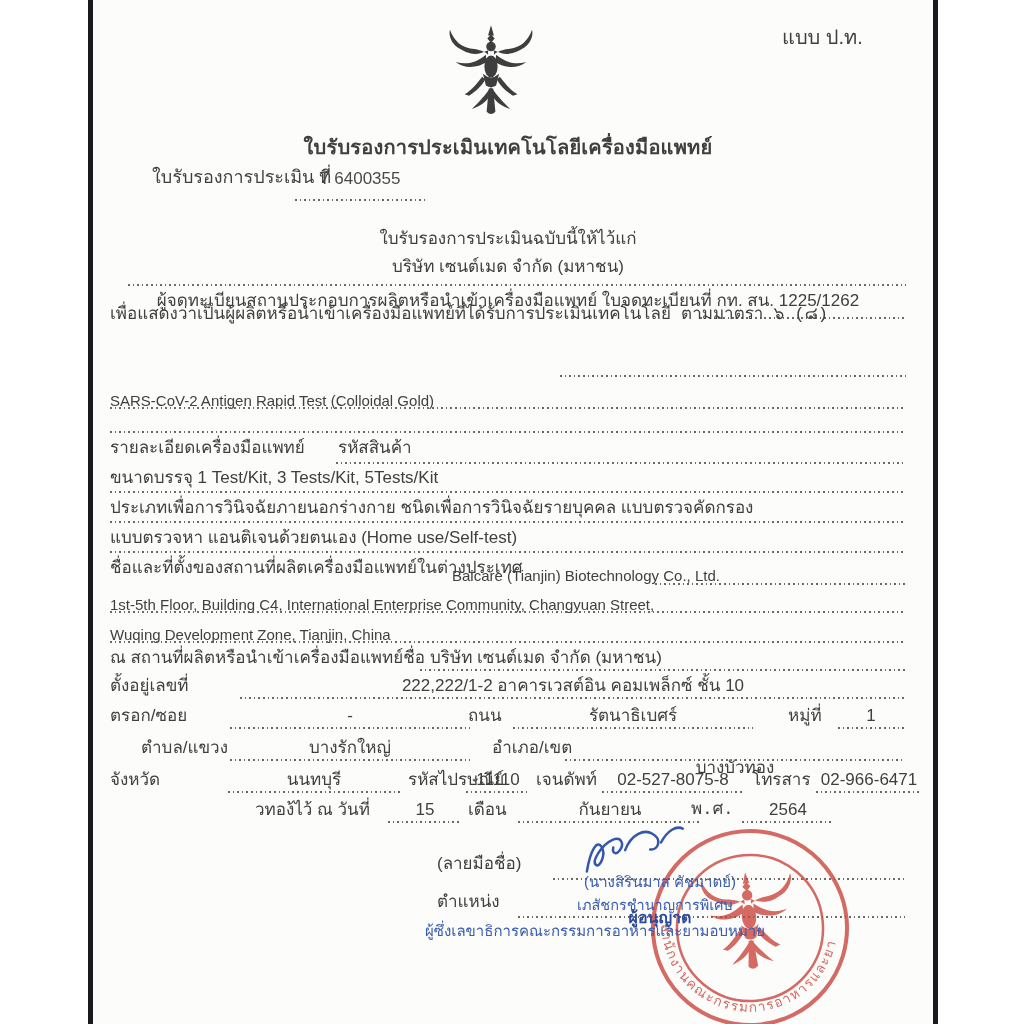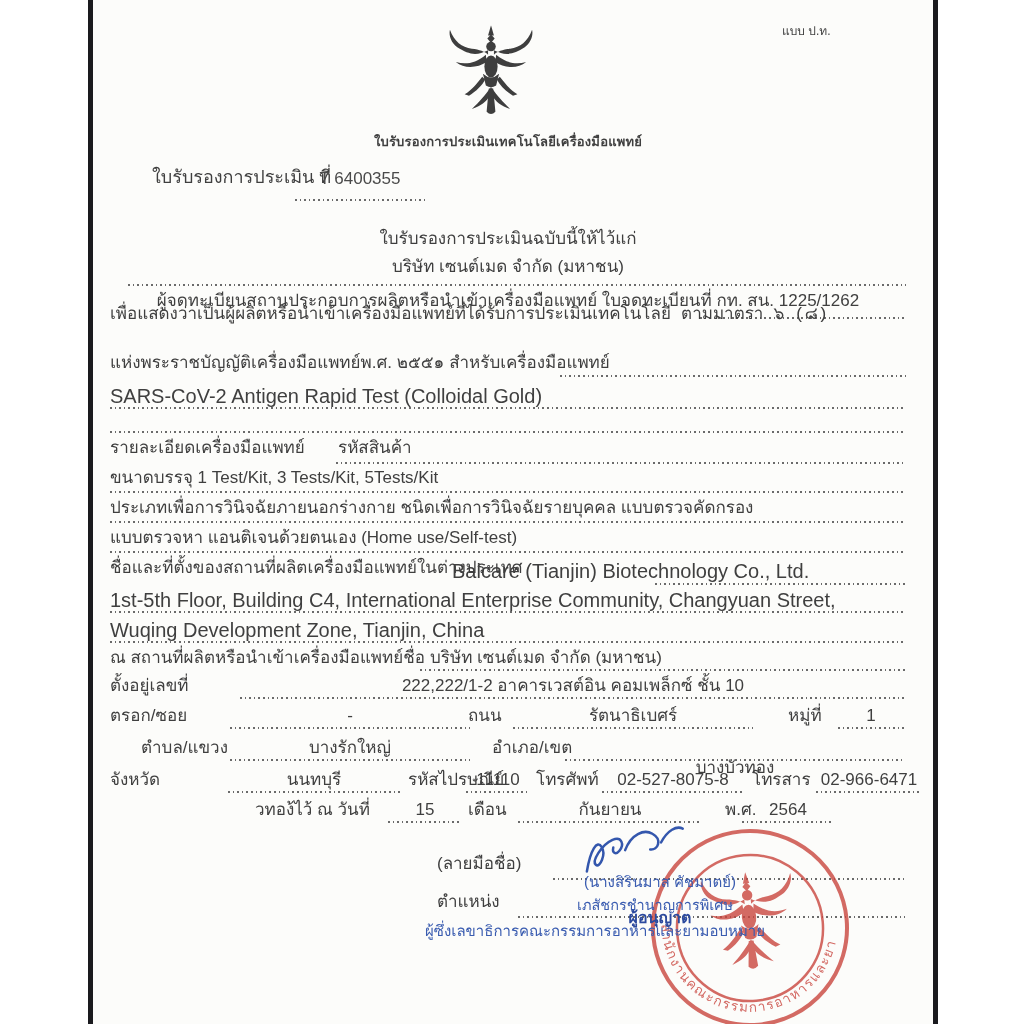--- a/index.html
+++ b/index.html
@@ -6,22 +6,22 @@
   .canvas{
     position:relative;width:1024px;height:1024px;background:#ffffff;
     overflow:hidden;font-family:"Liberation Sans",sans-serif;color:#3f3f3f;
   }
   .paper{position:absolute;left:93px;top:0;width:840px;height:1024px;background:#fcfcfa;}
   .page-edge{position:absolute;top:0;width:5px;height:1024px;background:#1a1a1e;}
   .page-edge.left{left:88px;}
   .page-edge.right{left:933px;}
   .t{position:absolute;white-space:nowrap;font-size:17px;line-height:1.3;color:#3f3f3f;}
   .ctr{text-align:center;}
-  .lat{font-size:20px;}
-  .title{font-size:13px;font-weight:bold;letter-spacing:.2px;}
+  .lat{font-size:15px;margin-top:8px;}
+  .title{font-size:20px;font-weight:bold;letter-spacing:.2px;}
   .blue{color:#3a5cb0;}
   .dot{
     position:absolute;height:1.6px;
     background:repeating-linear-gradient(90deg,#6a6a6a 0,#6a6a6a 1.6px,transparent 1.6px,transparent 4.6px);
   }
   .emblem{position:absolute;left:447px;top:20px;width:88px;height:106px;color:#3e3e3e;}
   .sig{position:absolute;left:575px;top:828px;width:120px;height:48px;transform:rotate(-6deg);}
   .stamp{position:absolute;left:645px;top:823px;width:210px;height:210px;transform:rotate(-5deg);z-index:1;}
   .bluetxt{z-index:2;}
 </style>
@@ -48,37 +48,36 @@
         <path d="M48,70 C40,80 34,88 24,94 L30,96 C40,90 48,82 52,74 Z"></path>
         <path d="M72,70 C80,80 86,88 96,94 L90,96 C80,90 72,82 68,74 Z"></path>
       </g>
     </symbol>
   </svg>
 
   <div class="paper"></div>
   <div class="page-edge left"></div>
   <div class="page-edge right"></div>
 
-  <span class="t" style="left:782px;top:24px;font-size:12px;">แบบ ป.ท.</span>
+  <span class="t" style="left:782px;top:24px;font-size:20px;">แบบ ป.ท.</span>
   <svg class="emblem" viewBox="0 0 120 130">
       <use href="#garuda"></use>
     </svg>
   <span class="t title ctr" style="left:110px;top:134px;width:796px;">ใบรับรองการประเมินเทคโนโลยีเครื่องมือแพทย์</span>
 
   <span class="t" style="left:152px;top:166px;font-size:18px;">ใบรับรองการประเมิน ที่</span>
   <span class="t ctr" style="left:295px;top:168px;width:130px;color:#4a4a4a;">T 6400355</span>
   <i class="dot" style="left:295px;top:199px;width:130px;"></i>
 
   <span class="t ctr" style="left:110px;top:228px;width:796px;">ใบรับรองการประเมินฉบับนี้ให้ไว้แก่</span>
   <span class="t ctr" style="left:110px;top:256px;width:796px;">บริษัท เซนต์เมด จำกัด (มหาชน)</span>
   <i class="dot" style="left:128px;top:284px;width:778px;"></i>
   <span class="t ctr" style="left:110px;top:290px;width:796px;">ผู้จดทะเบียนสถานประกอบการผลิตหรือนำเข้าเครื่องมือแพทย์ ใบจดทะเบียนที่ กท. สน. 1225/1262</span>
   <i class="dot" style="left:700px;top:317px;width:206px;"></i>
   <span class="t" style="left:110px;top:304px;font-family:Liberation Mono, monospace;">เพื่อแสดงว่าเป็นผู้ผลิตหรือนำเข้าเครื่องมือแพทย์ที่ได้รับการประเมินเทคโนโลยี ตามมาตรา ๖ (๘)</span>
-  <span class="t" style="left:110px;top:352px;">แห่งพระราชบัญญัติเครื่องมือแพทย์พ.ศ. ๒๕๕๑ สำหรับเครื่องมือแพทย์</span>
   <i class="dot" style="left:560px;top:375px;width:346px;"></i>
   <span class="t lat" style="left:110px;top:383px;">SARS-CoV-2 Antigen Rapid Test (Colloidal Gold)</span>
   <i class="dot" style="left:110px;top:407px;width:796px;"></i>
   <i class="dot" style="left:110px;top:431px;width:796px;"></i>
 
   <span class="t" style="left:110px;top:437px;">รายละเอียดเครื่องมือแพทย์</span>
   <span class="t" style="left:338px;top:437px;">รหัสสินค้า</span>
   <i class="dot" style="left:336px;top:462px;width:570px;"></i>
   <span class="t" style="left:110px;top:467px;">ขนาดบรรจุ 1 Test/Kit, 3 Tests/Kit, 5Tests/Kit</span>
   <i class="dot" style="left:110px;top:491px;width:796px;"></i>
@@ -117,34 +116,34 @@
   <span class="t ctr" style="left:230px;top:737px;width:240px;">บางรักใหญ่</span>
   <span class="t" style="left:492px;top:737px;">อำเภอ/เขต</span>
   <span class="t ctr" style="left:565px;top:737px;width:340px;margin-top:20px;">บางบัวทอง</span>
   <i class="dot" style="left:230px;top:759px;width:240px;"></i>
   <i class="dot" style="left:565px;top:759px;width:340px;"></i>
 
   <span class="t" style="left:110px;top:769px;">จังหวัด</span>
   <span class="t ctr" style="left:228px;top:769px;width:172px;">นนทบุรี</span>
   <span class="t" style="left:408px;top:769px;text-align:right;">รหัสไปรษณีย์</span>
   <span class="t ctr" style="left:466px;top:769px;width:64px;">11110</span>
-  <span class="t" style="left:536px;top:769px;">โทรศัพท์</span>
+  <span class="t" style="left:536px;top:769px;">เจนดัพท์</span>
   <span class="t ctr" style="left:602px;top:769px;width:142px;">02-527-8075-8</span>
   <span class="t" style="left:752px;top:769px;">โทรสาร</span>
   <span class="t ctr" style="left:816px;top:769px;width:106px;">02-966-6471</span>
   <i class="dot" style="left:228px;top:791px;width:172px;"></i>
   <i class="dot" style="left:466px;top:791px;width:64px;"></i>
   <i class="dot" style="left:602px;top:791px;width:142px;"></i>
   <i class="dot" style="left:816px;top:791px;width:106px;"></i>
 
   <span class="t" style="left:255px;top:799px;">วทอง้ไว้ ณ วันที่</span>
   <span class="t ctr" style="left:388px;top:799px;width:74px;">15</span>
   <span class="t" style="left:468px;top:799px;">เดือน</span>
   <span class="t ctr" style="left:518px;top:799px;width:184px;">กันยายน</span>
-  <span class="t" style="left:725px;top:799px;">พ.ศ.</span>
+  <span class="t" style="left:691px;top:799px;font-family:Liberation Mono, monospace;">พ.ศ.</span>
   <span class="t ctr" style="left:742px;top:799px;width:92px;">2564</span>
   <i class="dot" style="left:388px;top:821px;width:74px;"></i>
   <i class="dot" style="left:518px;top:821px;width:184px;"></i>
   <i class="dot" style="left:742px;top:821px;width:92px;"></i>
 
   <span class="t" style="left:437px;top:853px;">(ลายมือชื่อ)</span>
   <i class="dot" style="left:553px;top:878px;width:352px;"></i>
   <span class="t" style="left:437px;top:891px;">ตำแหน่ง</span>
   <i class="dot" style="left:518px;top:916px;width:387px;"></i>
 

